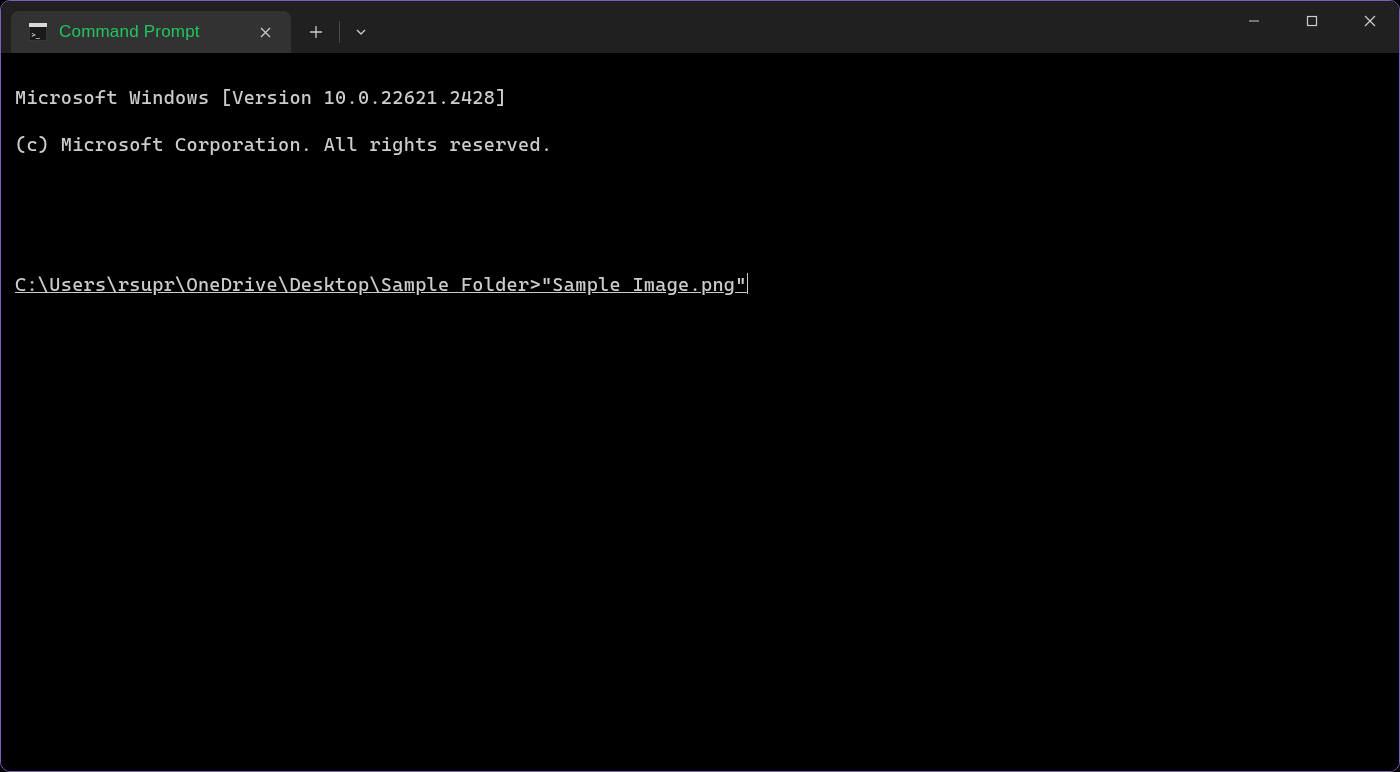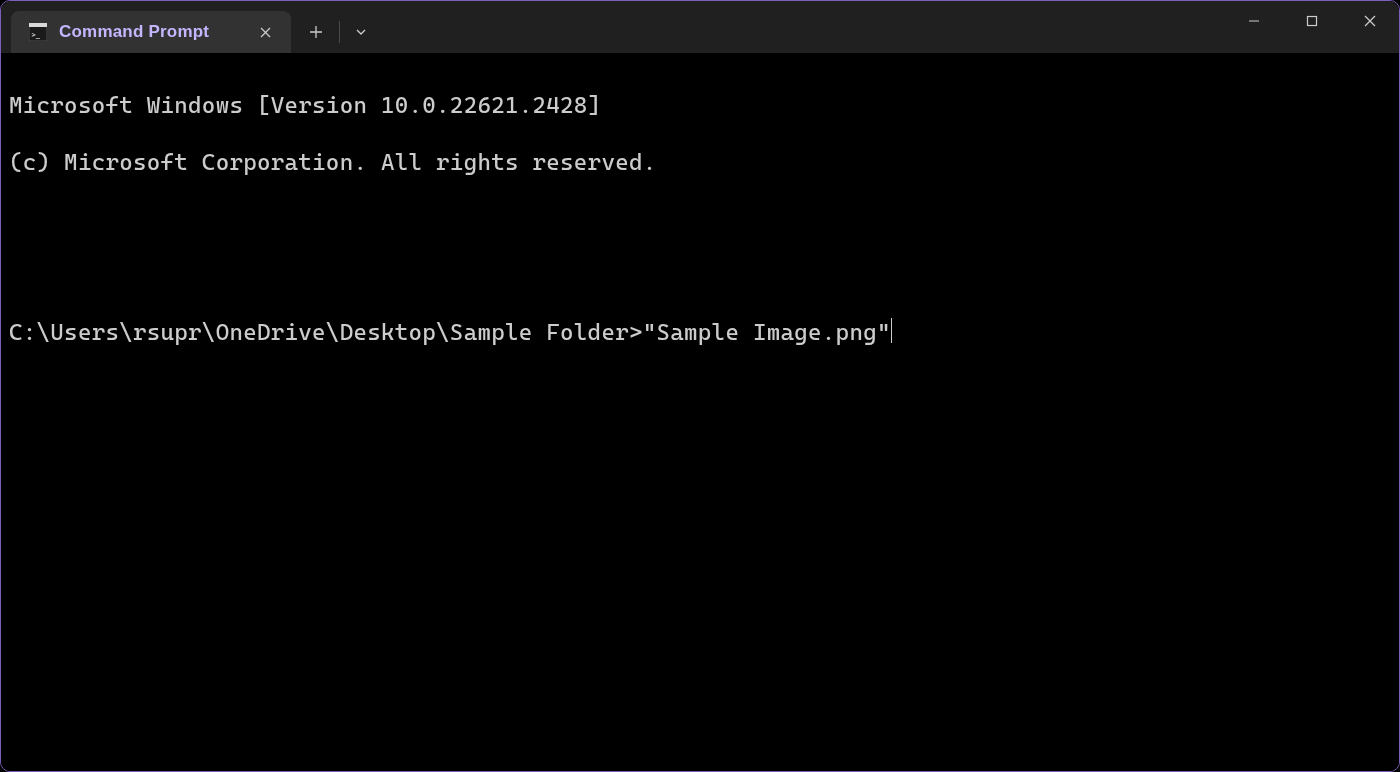--- a/index.html
+++ b/index.html
@@ -47,23 +47,23 @@
       align-items: center;
       justify-content: center;
     }
     
     .tab-icon svg {
       width: 18px;
       height: 18px;
     }
     
     .tab-title {
-      color: #c4b5fd;
+      color: #22c55e;
       font-size: 17px;
-      font-weight: 700;
+      font-weight: 400;
       flex: 1;
       letter-spacing: 0.2px;
     }
     
     .tab-close {
       width: 24px;
       height: 24px;
       display: flex;
       align-items: center;
       justify-content: center;
@@ -120,41 +120,42 @@
       height: 40px;
       display: flex;
       align-items: center;
       justify-content: center;
       color: #cccccc;
       cursor: pointer;
     }
     
     .terminal-body {
       background: #000000;
-      padding: 10px 8px;
+      padding: 10px 14px;
       height: calc(100% - 52px);
       font-family: 'Cascadia Mono', 'Consolas', monospace;
-      font-size: 23px;
+      font-size: 19px;
       line-height: 1.23;
       color: #cccccc;
       white-space: pre;
       font-weight: 500;
       letter-spacing: 0.3px;
     }
     
     .terminal-line {
       display: block;
     }
     
     .blank-line {
       height: 1.23em;
     }
     
     .cursor-line {
       display: flex;
+      text-decoration: underline;
     }
     
     .text-cursor {
       display: inline-block;
       width: 1px;
       height: 1.1em;
       background: #cccccc;
       vertical-align: middle;
       margin-bottom: 2px;
     }

